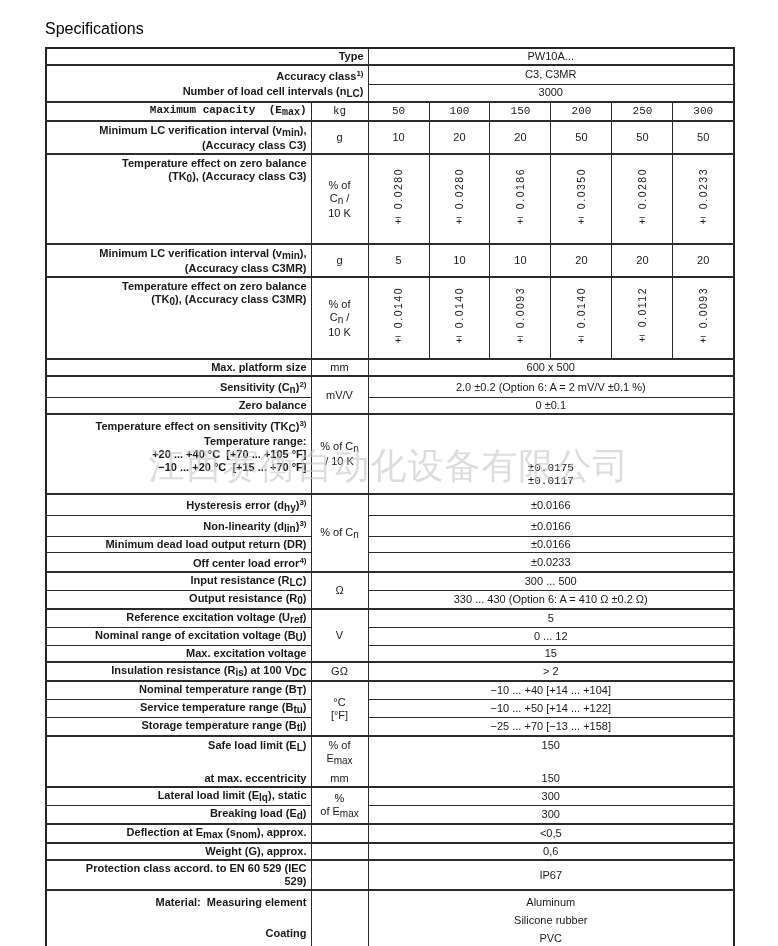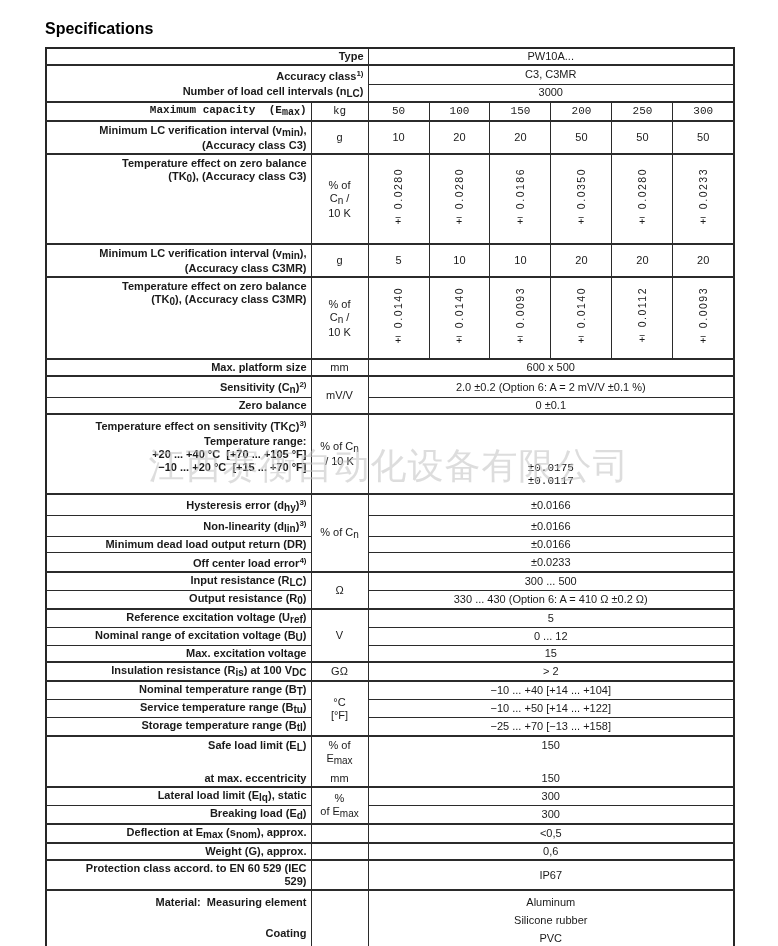--- a/index.html
+++ b/index.html
@@ -2,21 +2,21 @@
 <html><head>
 <meta charset="utf-8">
 <style>
   * { box-sizing: border-box; }
   html,body { margin:0; padding:0; }
   body {
     width:778px; height:946px; background:#ffffff; overflow:hidden;
     font-family:"Liberation Sans", sans-serif; color:#111; position:relative;
   }
   .page { padding:20px 43px 0 45px; position:relative; }
-  .title { font-size:16px; font-weight:bold; margin:0 0 9px 0; color:#000; }
+  .title { font-size:16px; font-weight:normal; margin:0 0 9px 0; color:#000; }
 
   table.spec {
     border-collapse:collapse; width:690px; table-layout:fixed;
     border:2px solid #262626;
   }
   td {
     border:1px solid #2b2b2b; font-size:11px; line-height:13px;
     padding:1px 4px; height:15px; vertical-align:middle; color:#1a1a1a;
   }
   tr.gt > td { border-top-width:2px; }

